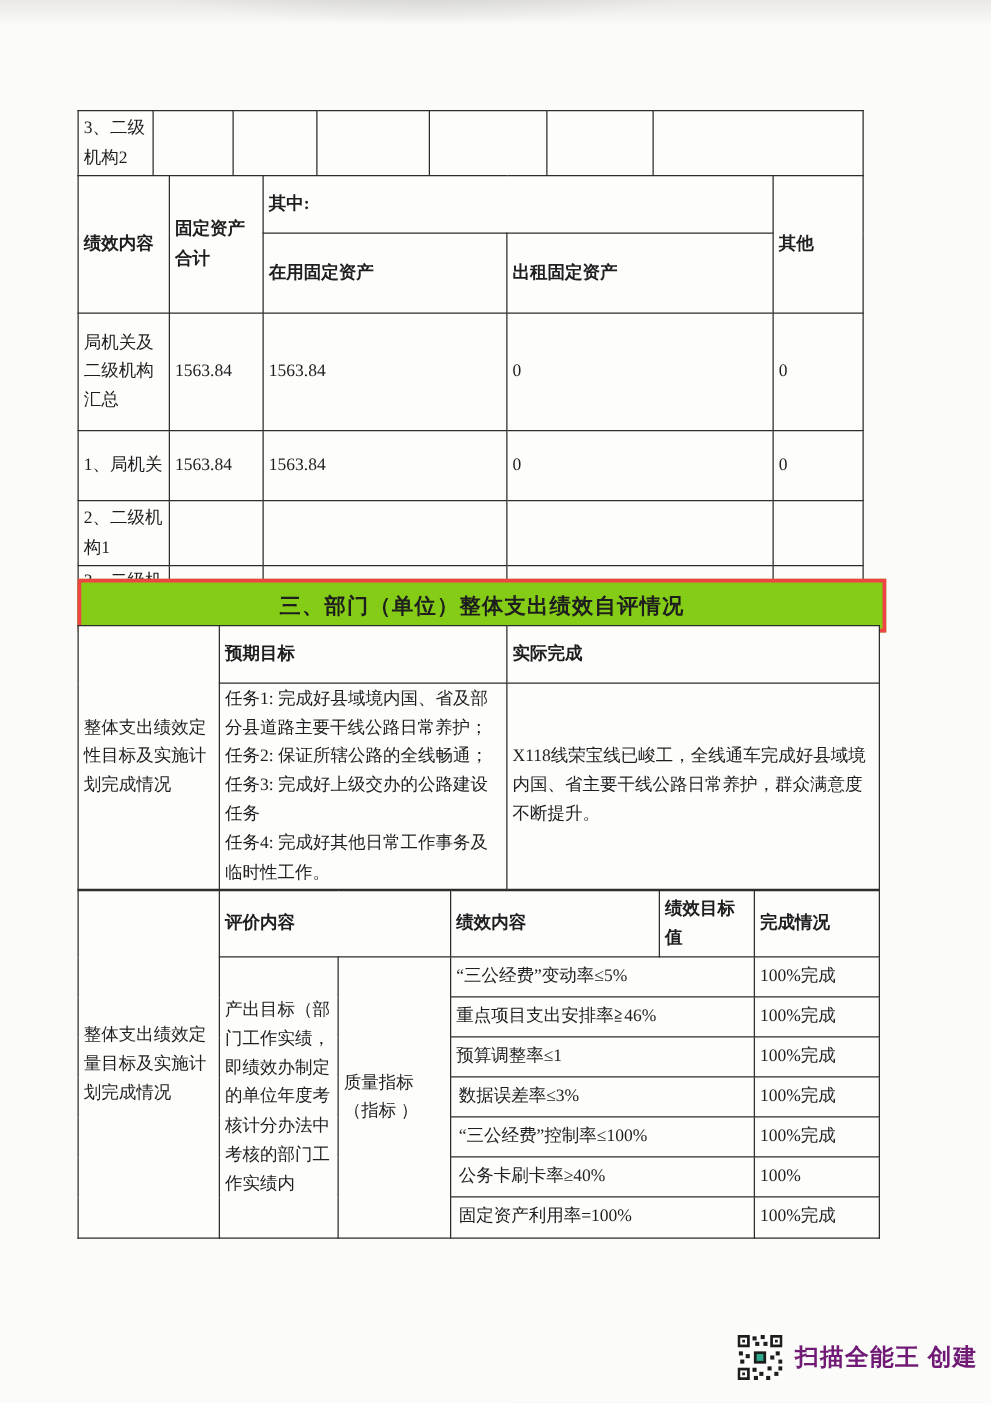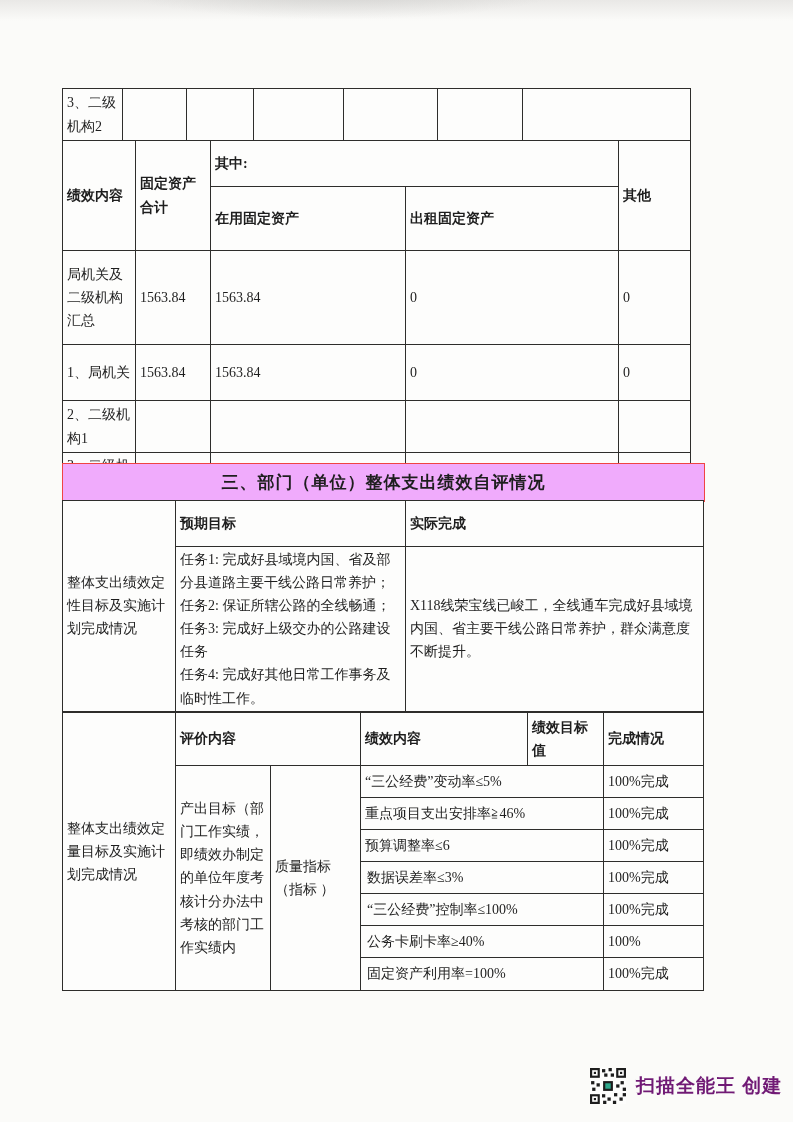--- a/index.html
+++ b/index.html
@@ -28,21 +28,21 @@
     text-align:left;vertical-align:middle;
     font-size:14px;line-height:1.65;
     font-weight:normal;
     overflow:hidden;
   }
   .tbl th{font-weight:600;}
   .lblcell{text-align:left;padding-left:3px;line-height:1.6;}
   .num{font-size:14.5px;}
   .sec-title{
     position:absolute;left:62px;top:463px;width:641px;height:37px;
-    border:1px solid #ef4444;background:#f0abfc;
+    border:3px solid #ef4444;background:#84cc16;
     display:flex;align-items:center;justify-content:center;
     font-size:17px;font-weight:700;letter-spacing:1px;
   }
   .rowhead{line-height:1.9;}
   .rowhead-top{vertical-align:top;padding-top:10px;}
   .tasks-cell{
     text-align:left;vertical-align:top;
     font-size:13.5px;line-height:2.05;padding:4px 2px 2px 5px;
   }
   .tasks-cell div{margin:0;}
@@ -195,21 +195,21 @@
       <td rowspan="7" class="output-goal">产出目标（部门工作实绩，即绩效办制定的单位年度考核计分办法中考核的部门工作实绩内</td>
       <td rowspan="7" class="quality-cell">质量指标（指标 ）</td>
       <td colspan="2" class="ind">“三公经费”变动率≤5%</td>
       <td class="done">100%完成</td>
     </tr>
     <tr style="height:32px;">
       <td colspan="2" class="ind">重点项目支出安排率≧46%</td>
       <td class="done">100%完成</td>
     </tr>
     <tr style="height:32px;">
-      <td colspan="2" class="ind">预算调整率≤6</td>
+      <td colspan="2" class="ind">预算调整率≤1</td>
       <td class="done">100%完成</td>
     </tr>
     <tr style="height:32px;">
       <td colspan="2" class="ind left">数据误差率≤3%</td>
       <td class="done">100%完成</td>
     </tr>
     <tr style="height:32px;padding-left:40px;">
       <td colspan="2" class="ind left">“三公经费”控制率≤100%</td>
       <td class="done">100%完成</td>
     </tr>

